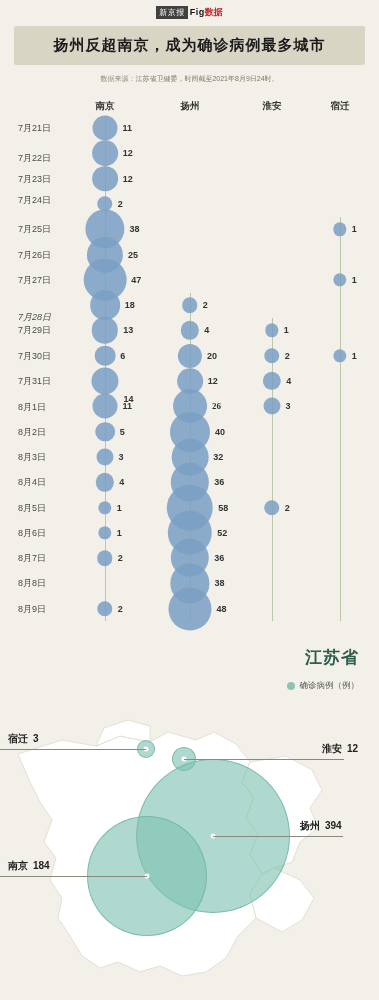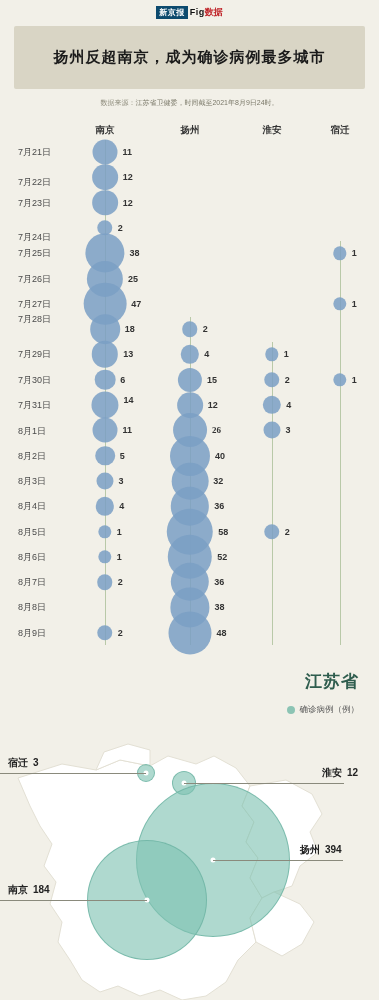--- a/index.html
+++ b/index.html
@@ -9,38 +9,38 @@
     font-family:"Liberation Sans","DejaVu Sans",sans-serif;
     overflow:hidden;
     position:relative;
   }
   
   .logobar{
     height:16px;display:flex;align-items:center;justify-content:center;
     padding-top:4px;
   }
   .logo-red{
-    background:#0c4a6e;color:#fff;font-size:8px;font-weight:bold;
+    background:#404040;color:#fff;font-size:8px;font-weight:normal;
     padding:1px 3px;letter-spacing:.5px;
   }
   .logo-black{
     color:#111;font-size:9px;font-weight:bold;margin-left:2px;letter-spacing:.5px;
   }
   .logo-tail{color:#c0262b;font-size:9px;font-weight:bold;}
 
   
   .title-band{
     margin:6px 14px 0 14px;
     background:#d9d5c5;
     border-radius:2px;
     text-align:center;
     padding:10px 4px 10px 4px;
   }
   .title-band h1{
-    margin:12px;font-size:15px;font-weight:bold;color:#1a1a1a;letter-spacing:1px;
+    margin:0;font-size:15px;font-weight:bold;color:#1a1a1a;letter-spacing:1px;
   }
   .source{
     text-align:center;font-size:7px;color:#7a7868;margin-top:9px;
   }
   .source .src-label{color:#8d8b7b;}
 
   
   .bubble-chart{
     position:relative;
     margin-top:8px;
@@ -120,25 +120,25 @@
     <div class="col-head" style="left: 105px; top: 8px;">南京</div>
     <div class="col-line" style="left: 190px; top: 201.1px; height: 327.6px;"></div>
     <div class="col-head" style="left: 190px; top: 8px;">扬州</div>
     <div class="col-line" style="left: 272px; top: 226.4px; height: 302.3px;"></div>
     <div class="col-head" style="left: 272px; top: 8px;">淮安</div>
     <div class="col-line" style="left: 340px; top: 125.2px; height: 403.5px;"></div>
     <div class="col-head" style="left: 340px; top: 8px;">宿迁</div>
     <div class="row-label" style="top: 36px;">7月21日</div>
     <div class="row-label" style="top: 66px;">7月22日</div>
     <div class="row-label" style="top: 86.6px;">7月23日</div>
-    <div class="row-label" style="top: 121px;">7月24日</div>
+    <div class="row-label" style="top: 108px;">7月24日</div>
     <div class="row-label" style="top: 137.2px;">7月25日</div>
     <div class="row-label" style="top: 162.5px;">7月26日</div>
     <div class="row-label" style="top: 187.8px;">7月27日</div>
-    <div class="row-label" style="top: 203px;">7月28日</div>
+    <div class="row-label" style="top: 225px; font-style: italic;">7月28日</div>
     <div class="row-label" style="top: 238.4px; text-align: right;">7月29日</div>
     <div class="row-label" style="top: 263.7px;">7月30日</div>
     <div class="row-label" style="top: 289px;">7月31日</div>
     <div class="row-label" style="top: 315px;">8月1日</div>
     <div class="row-label" style="top: 339.6px;">8月2日</div>
     <div class="row-label" style="top: 364.9px;">8月3日</div>
     <div class="row-label" style="top: 390.2px;">8月4日</div>
     <div class="row-label" style="top: 415.5px;">8月5日</div>
     <div class="row-label" style="top: 440.8px;">8月6日</div>
     <div class="row-label" style="top: 466.1px;">8月7日</div>
@@ -158,21 +158,21 @@
     <div class="bub-val" style="left: 128.119px; top: 162.5px;">25</div>
     <div class="bubble" style="left: 105px; top: 187.8px; width: 42.6783px; height: 42.6783px;"></div>
     <div class="bub-val" style="left: 131.339px; top: 187.8px;">47</div>
     <div class="bubble" style="left: 105px; top: 213.1px; width: 29.6132px; height: 29.6132px;"></div>
     <div class="bub-val" style="left: 124.807px; top: 213.1px;">18</div>
     <div class="bubble" style="left: 105px; top: 238.4px; width: 26.4278px; height: 26.4278px;"></div>
     <div class="bub-val" style="left: 123.214px; top: 238.4px;">13</div>
     <div class="bubble" style="left: 105px; top: 263.7px; width: 20.6474px; height: 20.6474px;"></div>
     <div class="bub-val" style="left: 120.324px; top: 263.7px;">6</div>
     <div class="bubble" style="left: 105px; top: 289px; width: 27.1083px; height: 27.1083px;"></div>
-    <div class="bub-val" style="left: 123.554px; top: 284px; text-align: right;">14</div>
+    <div class="bub-val" style="left: 123.554px; top: 307px; text-align: right;">14</div>
     <div class="bubble" style="left: 105px; top: 314.3px; width: 24.9831px; height: 24.9831px;"></div>
     <div class="bub-val" style="left: 122.492px; top: 314.3px;">11</div>
     <div class="bubble" style="left: 105px; top: 339.6px; width: 19.5803px; height: 19.5803px;"></div>
     <div class="bub-val" style="left: 119.79px; top: 339.6px;">5</div>
     <div class="bubble" style="left: 105px; top: 364.9px; width: 17.0603px; height: 17.0603px;"></div>
     <div class="bub-val" style="left: 118.53px; top: 364.9px;">3</div>
     <div class="bubble" style="left: 105px; top: 390.2px; width: 18.4px; height: 18.4px;"></div>
     <div class="bub-val" style="left: 119.2px; top: 390.2px;">4</div>
     <div class="bubble" style="left: 105px; top: 415.5px; width: 13.4px; height: 13.4px;"></div>
     <div class="bub-val" style="left: 116.7px; top: 415.5px;">1</div>
@@ -180,21 +180,21 @@
     <div class="bub-val" style="left: 116.7px; top: 440.8px;">1</div>
     <div class="bubble" style="left: 105px; top: 466.1px; width: 15.4711px; height: 15.4711px;"></div>
     <div class="bub-val" style="left: 117.736px; top: 466.1px;">2</div>
     <div class="bubble" style="left: 105px; top: 516.7px; width: 15.4711px; height: 15.4711px;"></div>
     <div class="bub-val" style="left: 117.736px; top: 516.7px;">2</div>
     <div class="bubble" style="left: 190px; top: 213.1px; width: 15.4711px; height: 15.4711px;"></div>
     <div class="bub-val" style="left: 202.736px; top: 213.1px;">2</div>
     <div class="bubble" style="left: 190px; top: 238.4px; width: 18.4px; height: 18.4px;"></div>
     <div class="bub-val" style="left: 204.2px; top: 238.4px;">4</div>
     <div class="bubble" style="left: 190px; top: 263.7px; width: 24.2114px; height: 24.2114px;"></div>
-    <div class="bub-val" style="left: 207.106px; top: 263.7px;">15</div>
+    <div class="bub-val" style="left: 207.106px; top: 263.7px;">20</div>
     <div class="bubble" style="left: 190px; top: 289px; width: 25.7205px; height: 25.7205px;"></div>
     <div class="bub-val" style="left: 207.86px; top: 289px;">12</div>
     <div class="bubble" style="left: 190px; top: 314.3px; width: 33.8951px; height: 33.8951px;"></div>
     <div class="bub-val" style="left: 211.948px; top: 314.3px; font-family: Liberation Serif, serif;">26</div>
     <div class="bubble" style="left: 190px; top: 339.6px; width: 40.0228px; height: 40.0228px;"></div>
     <div class="bub-val" style="left: 215.011px; top: 339.6px;">40</div>
     <div class="bubble" style="left: 190px; top: 364.9px; width: 36.6843px; height: 36.6843px;"></div>
     <div class="bub-val" style="left: 213.342px; top: 364.9px;">32</div>
     <div class="bubble" style="left: 190px; top: 390.2px; width: 38.4px; height: 38.4px;"></div>
     <div class="bub-val" style="left: 214.2px; top: 390.2px;">36</div>

